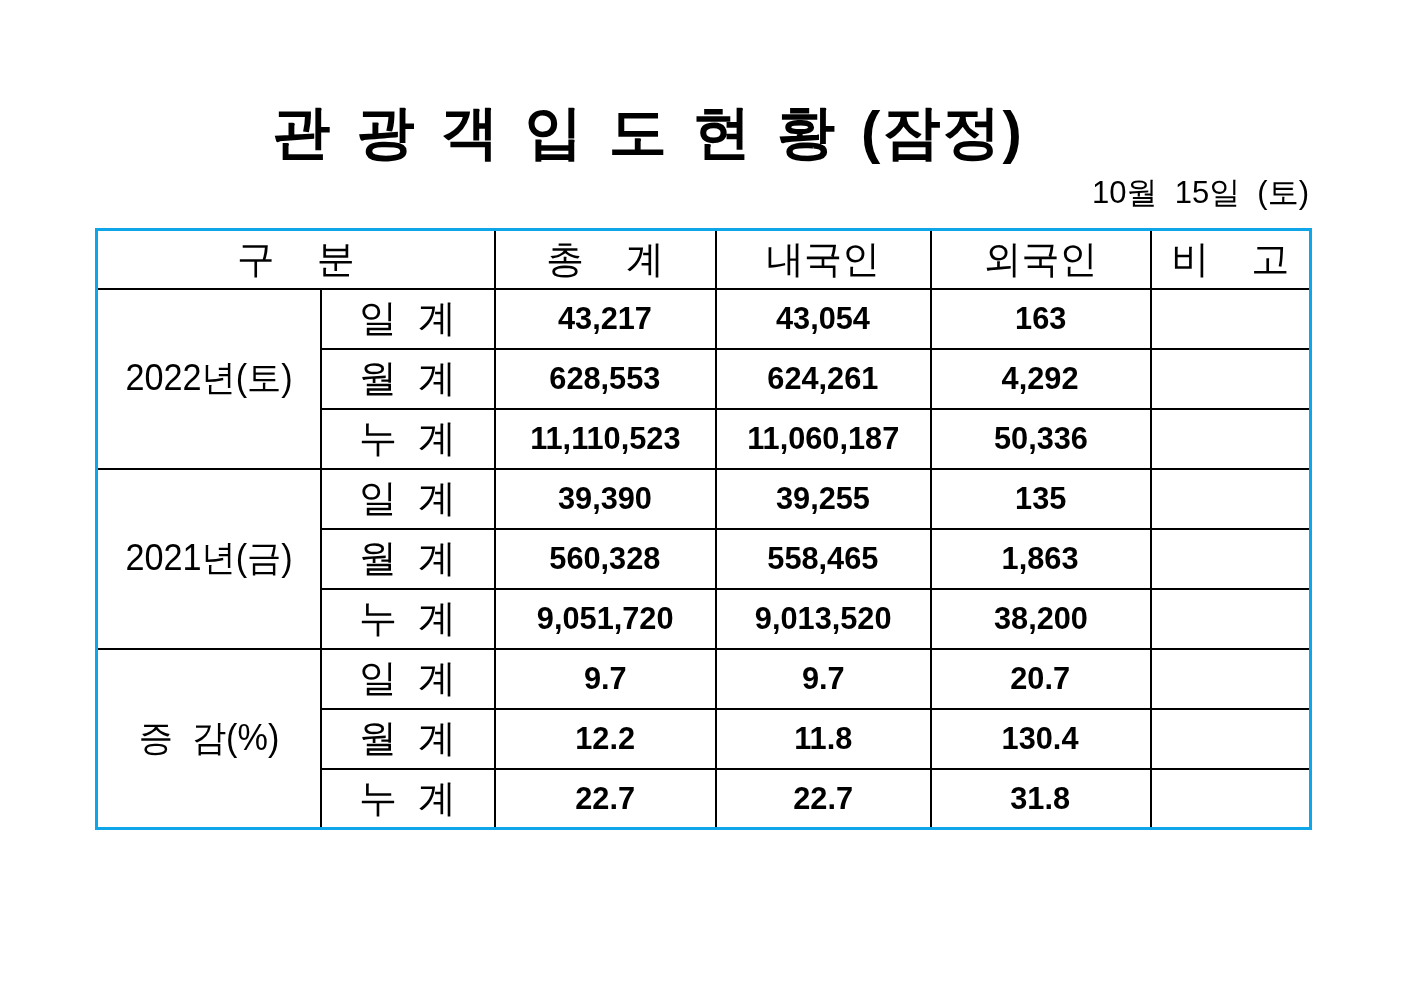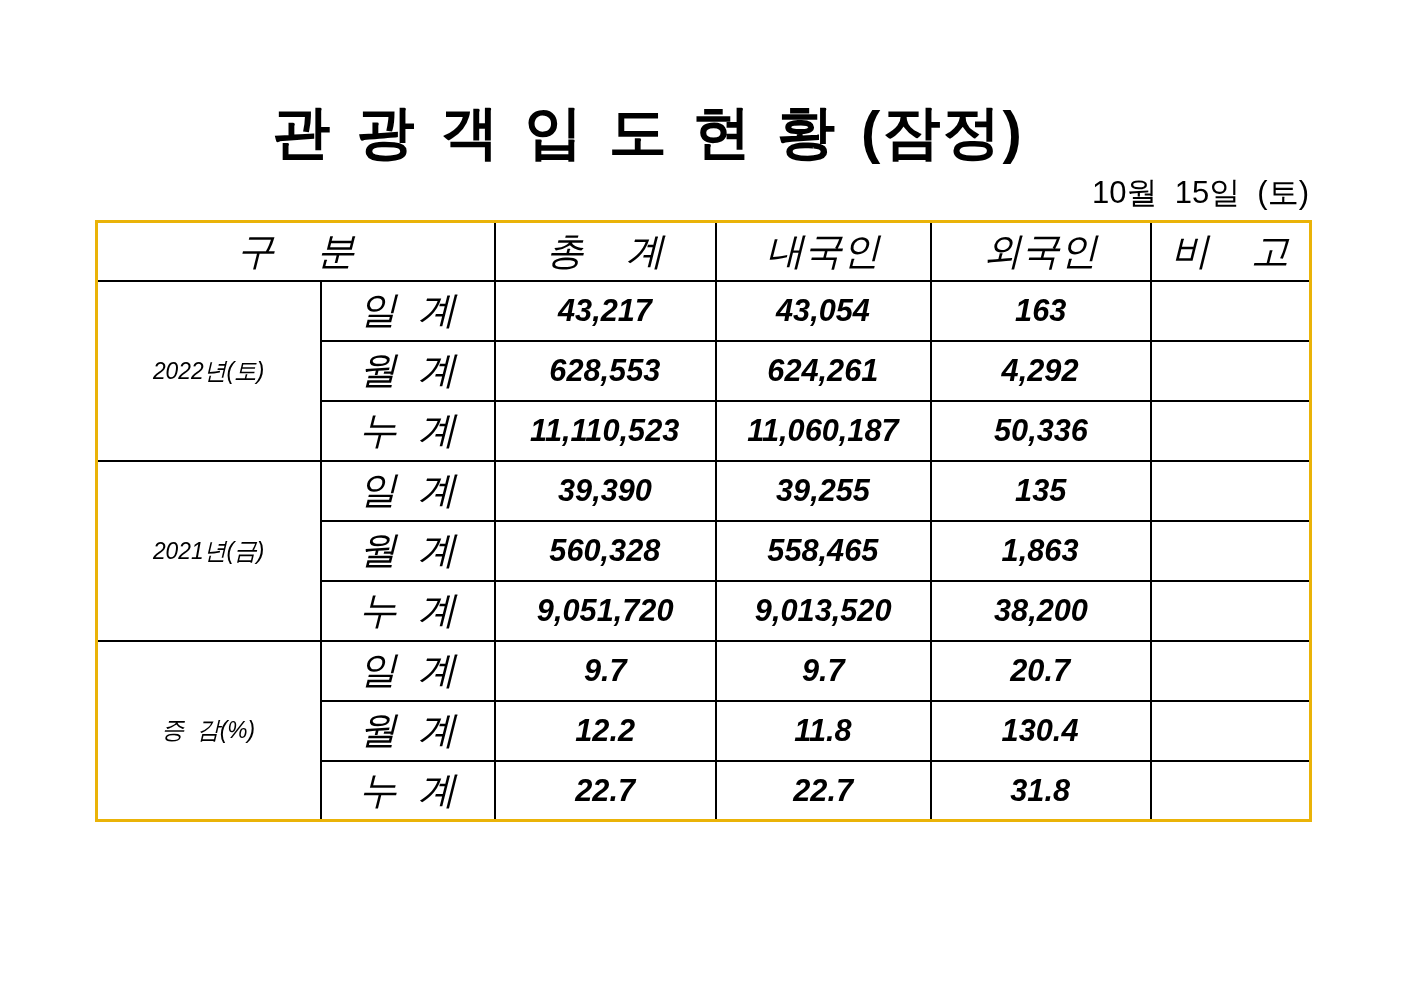--- a/index.html
+++ b/index.html
@@ -35,47 +35,46 @@
     right: 94px;
     font-size: 31px;
     font-weight: 400;
     white-space: pre;
     line-height: 1.2;
     margin-left: 25px;
   }
   table.tbl {
     position: absolute;
     left: 95px;
-    top: 220px;
+    top: 228px;
     width: 1214px;
     border-collapse: collapse;
     table-layout: fixed;
-    border: 3px solid #eab308;
-    font-style: italic;
+    border: 3px solid #0ea5e9;
   }
   .tbl td {
     border: 2px solid #000000;
     text-align: center;
     vertical-align: middle;
     padding: 0;
     overflow: hidden;
   }
   tr.hrow { height: 59px; }
   tr.drow { height: 60px; }
   td.hd {
     font-size: 38px;
     white-space: pre;
   }
   td.lbl {
     font-size: 38px;
     white-space: pre;
     border-radius: 24px;
   }
   td.year {
-    font-size: 24px;
+    font-size: 36px;
     white-space: pre;
   }
   td.year .squeeze {
     display: inline-block;
     transform: scaleX(0.95);
     transform-origin: center;
   }
   td.num .nval {
     display: inline-block;
     font-size: 32px;

